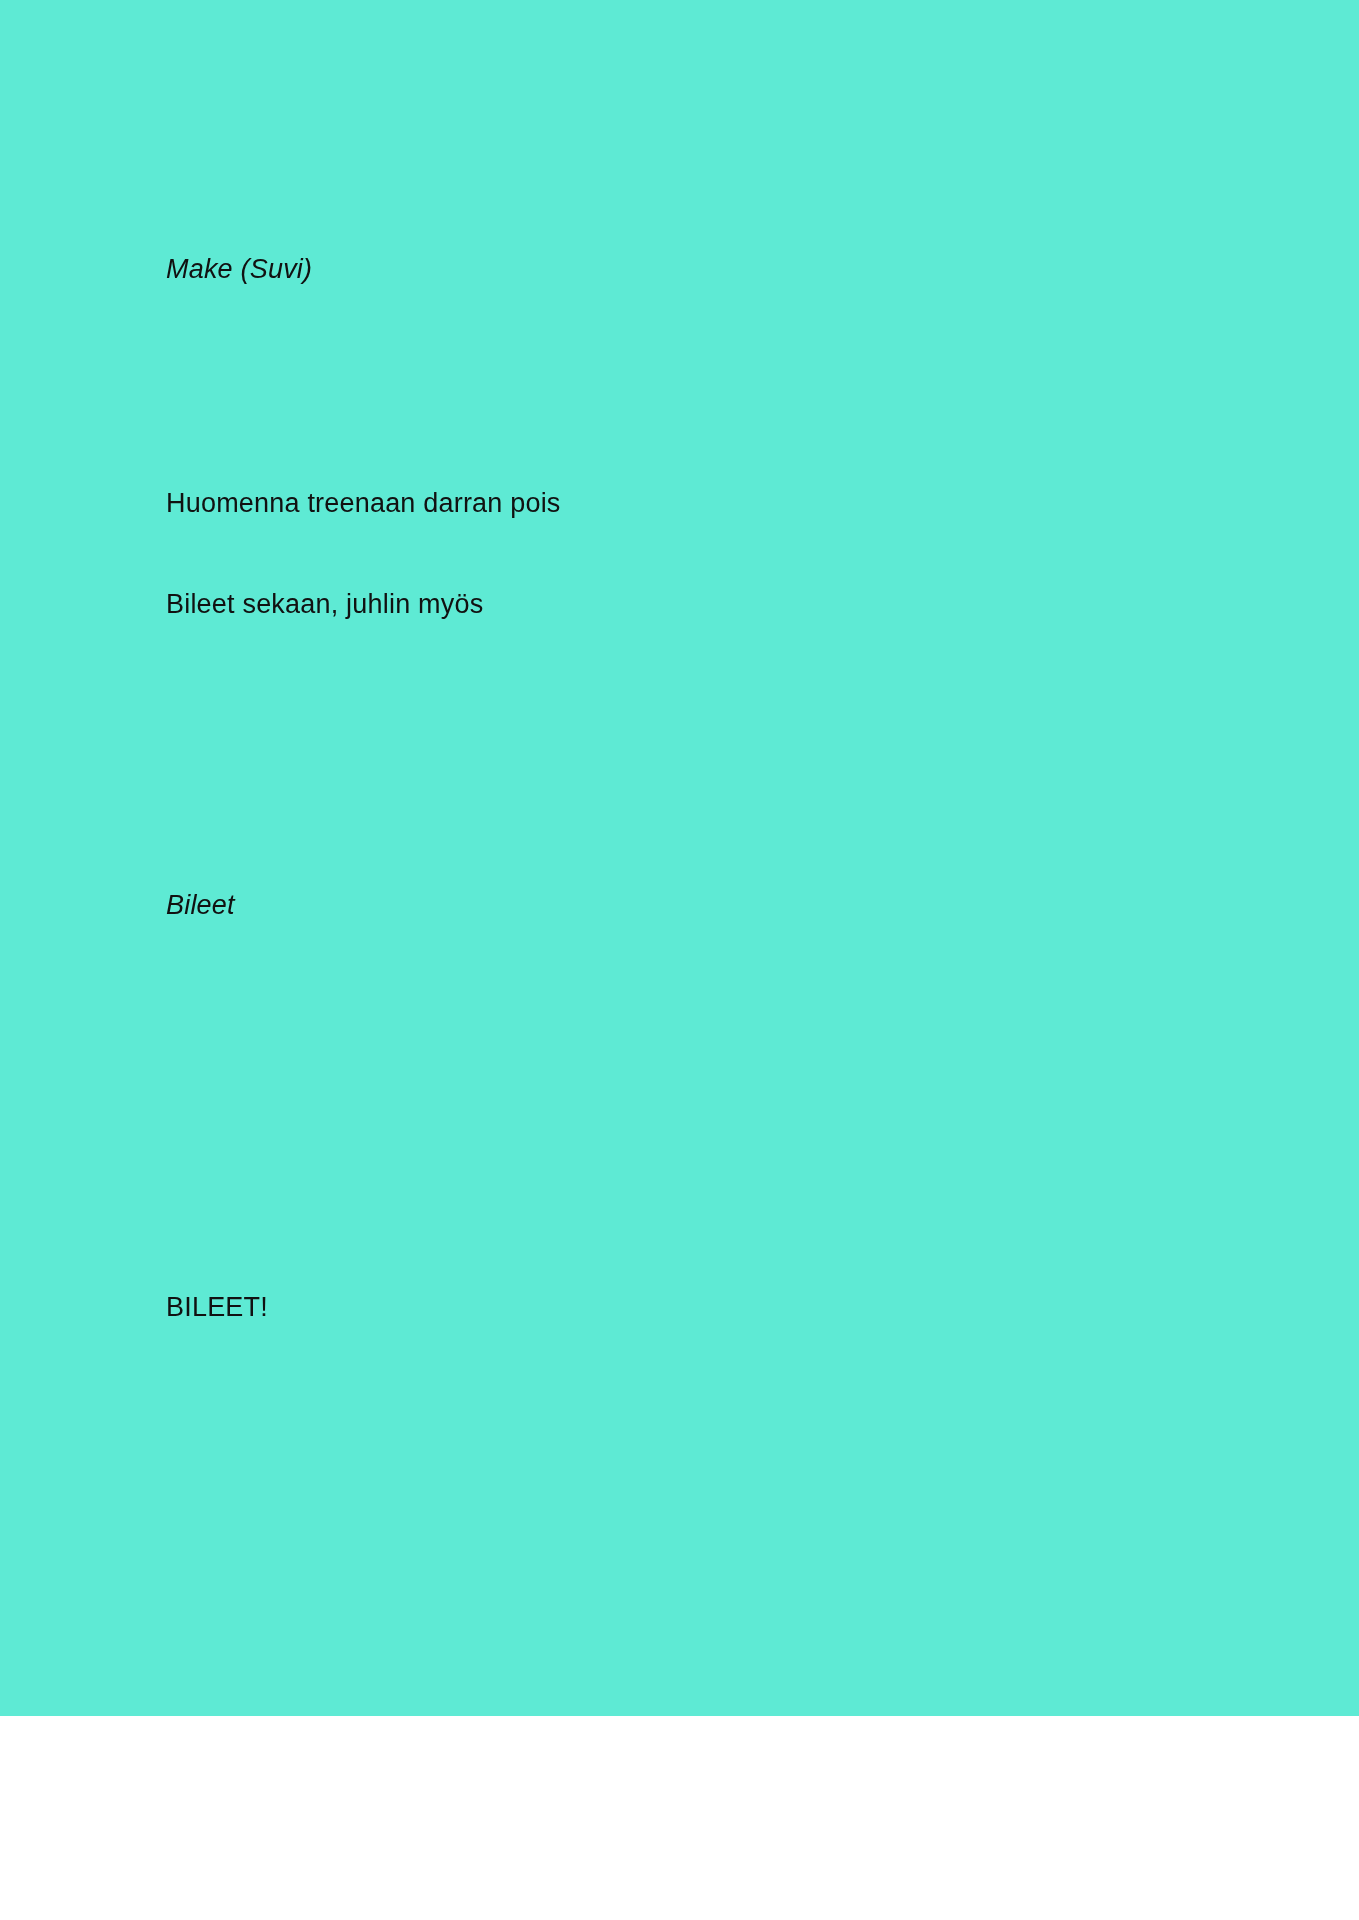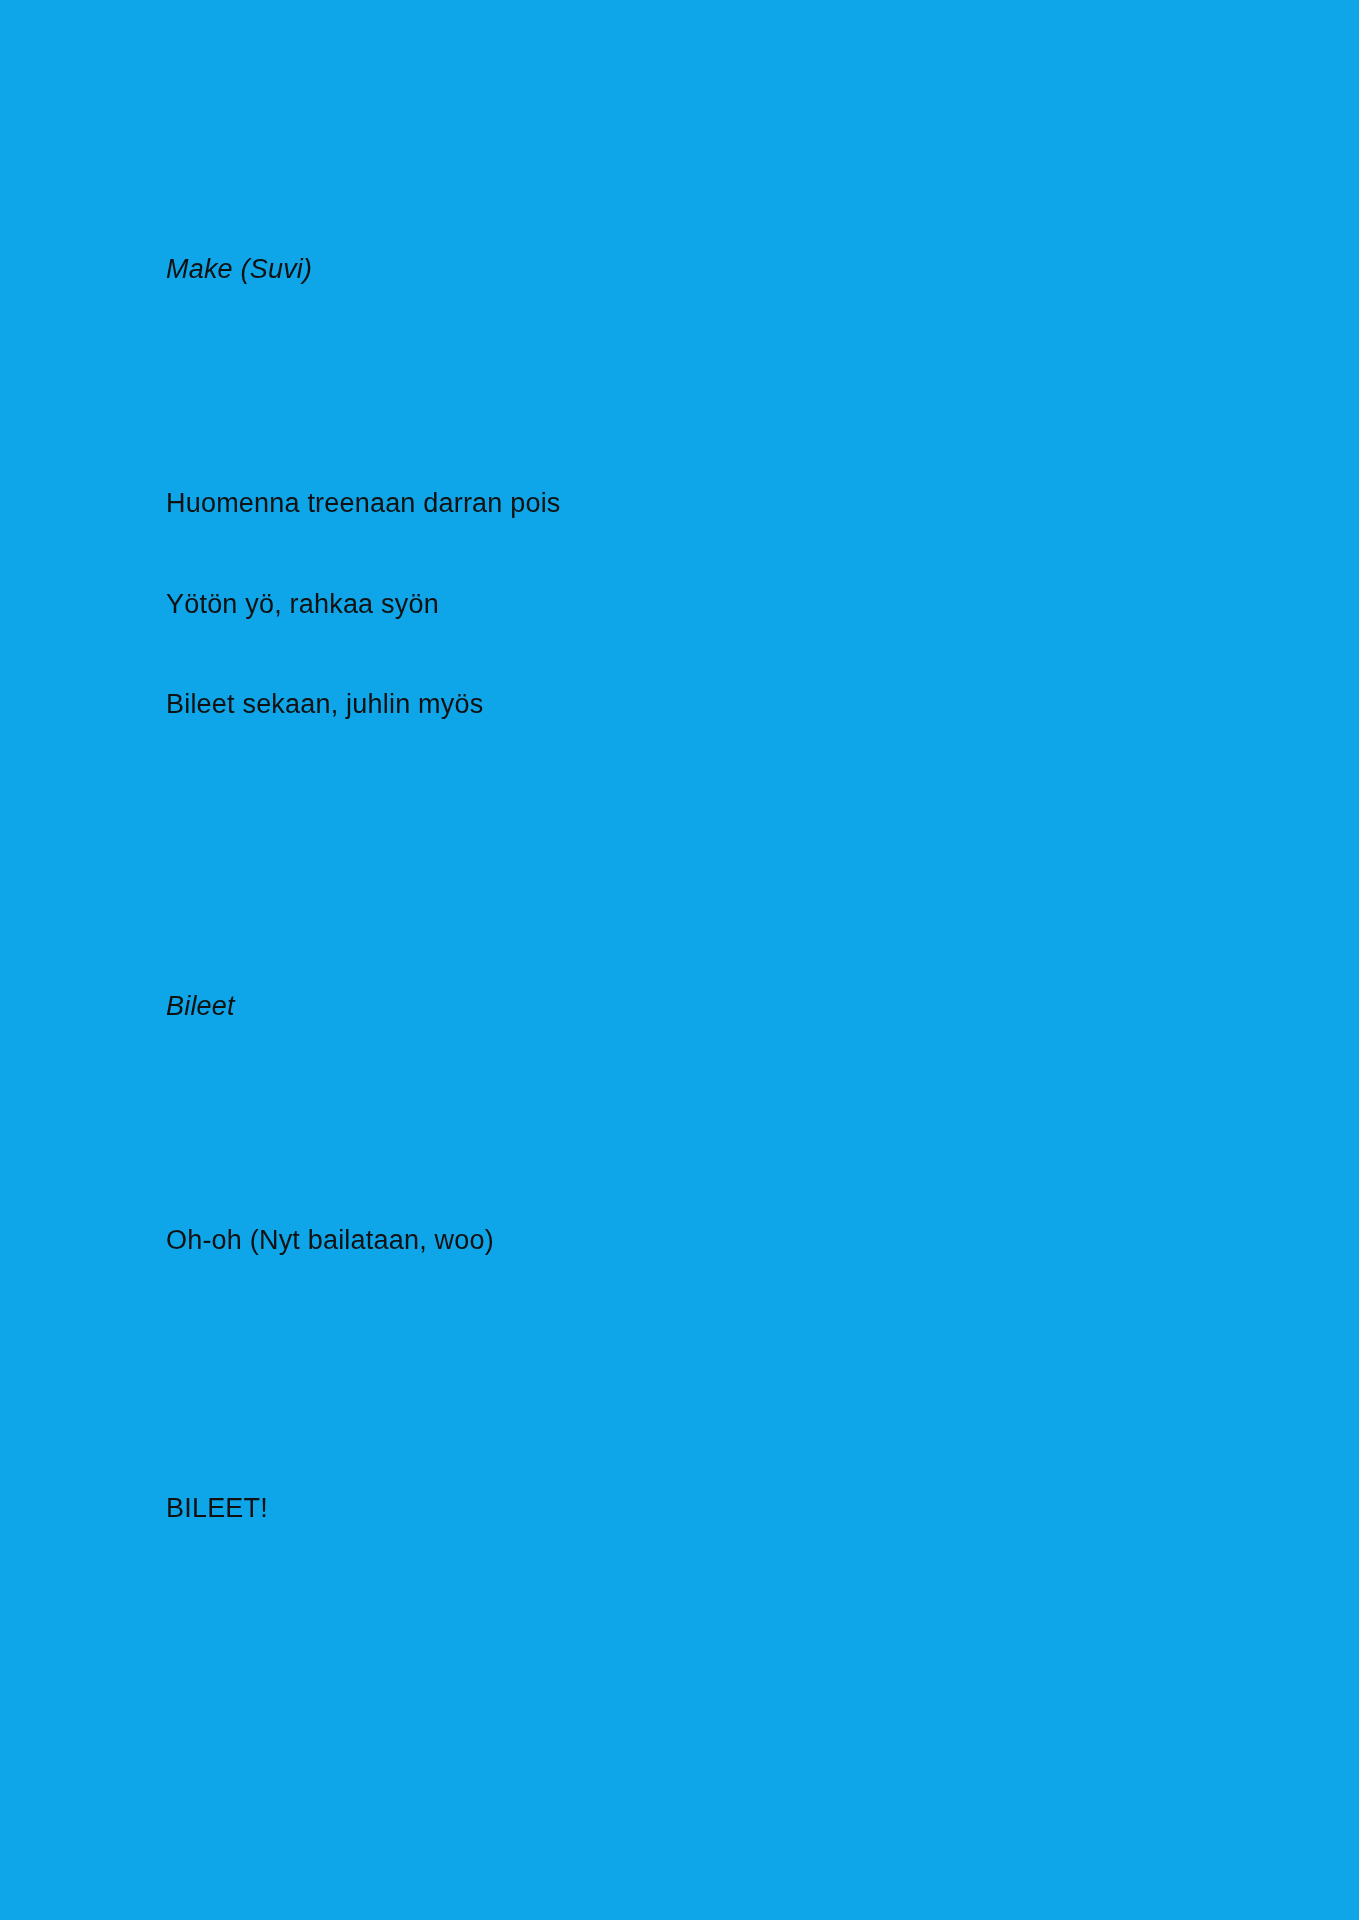--- a/index.html
+++ b/index.html
@@ -12,22 +12,22 @@
     background: #ffffff;
     position: relative;
     overflow: hidden;
     font-family: "Liberation Sans", "DejaVu Sans", sans-serif;
   }
   .page {
     position: absolute;
     left: 0;
     top: 0;
     width: 1359px;
-    height: 1920px;
-    background: #0ea5e9;
+    height: 1716px;
+    background: #5eead4;
   }
   .lyrics {
     position: absolute;
     left: 166px;
     top: 152px;
     font-size: 27px;
     line-height: 33.5px;
     color: #111111;
     letter-spacing: 0.2px;
     white-space: pre;
@@ -48,28 +48,26 @@
 </head>
 <body>
 
 <div class="page">
   <div class="lyrics">
 
     <div class="line heading">Make (Suvi)</div>
     <div class="spacer"></div>
 
     <div class="line">Huomenna treenaan darran pois</div>
-    <div class="line">Yötön yö, rahkaa syön</div>
     <div class="line">Bileet sekaan, juhlin myös</div>
 
     <div class="spacer-2"></div>
 
     <div class="line heading">Bileet</div>
     <div class="spacer"></div>
 
-    <div class="line">Oh-oh (Nyt bailataan, woo)</div>
 
     <div class="spacer"></div>
 
     <div class="line">BILEET!</div>
 
   </div>
 </div>
 
 </body></html>

